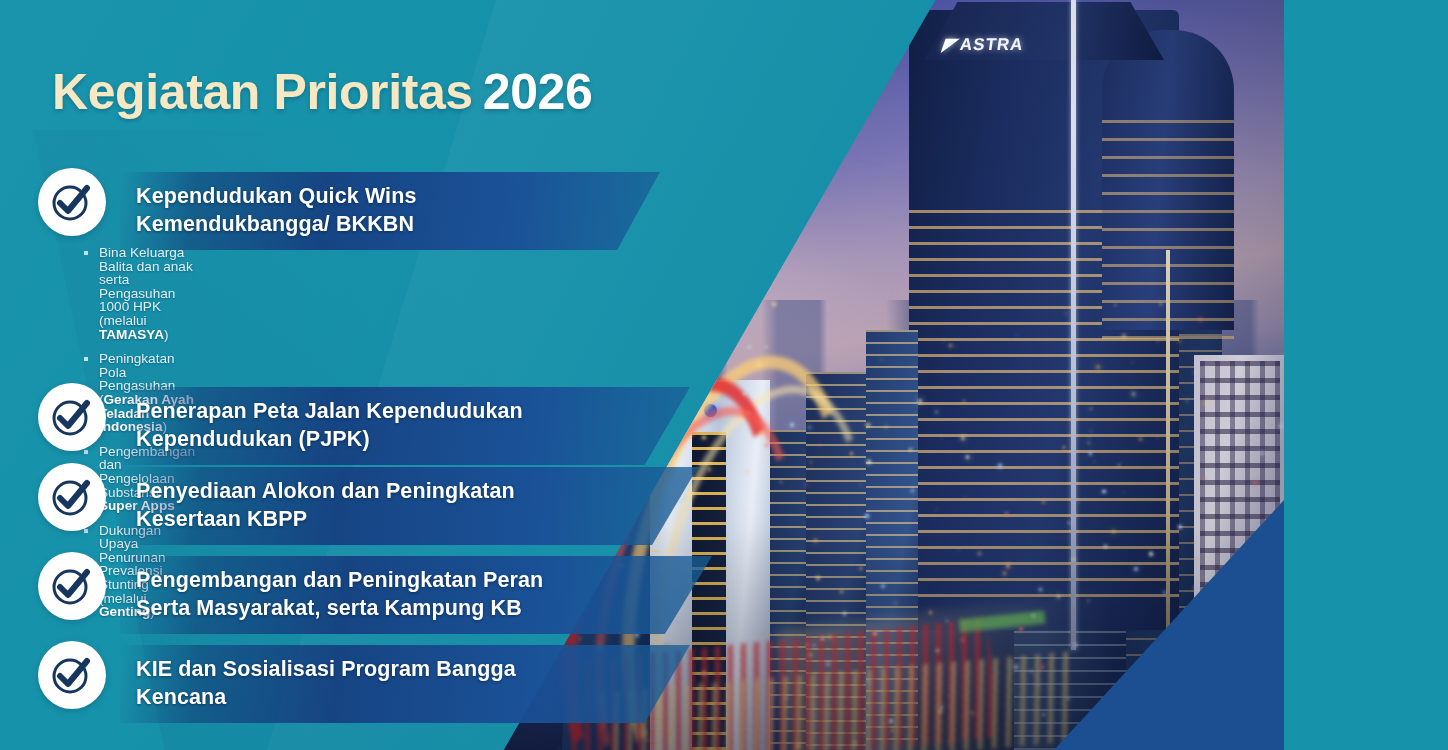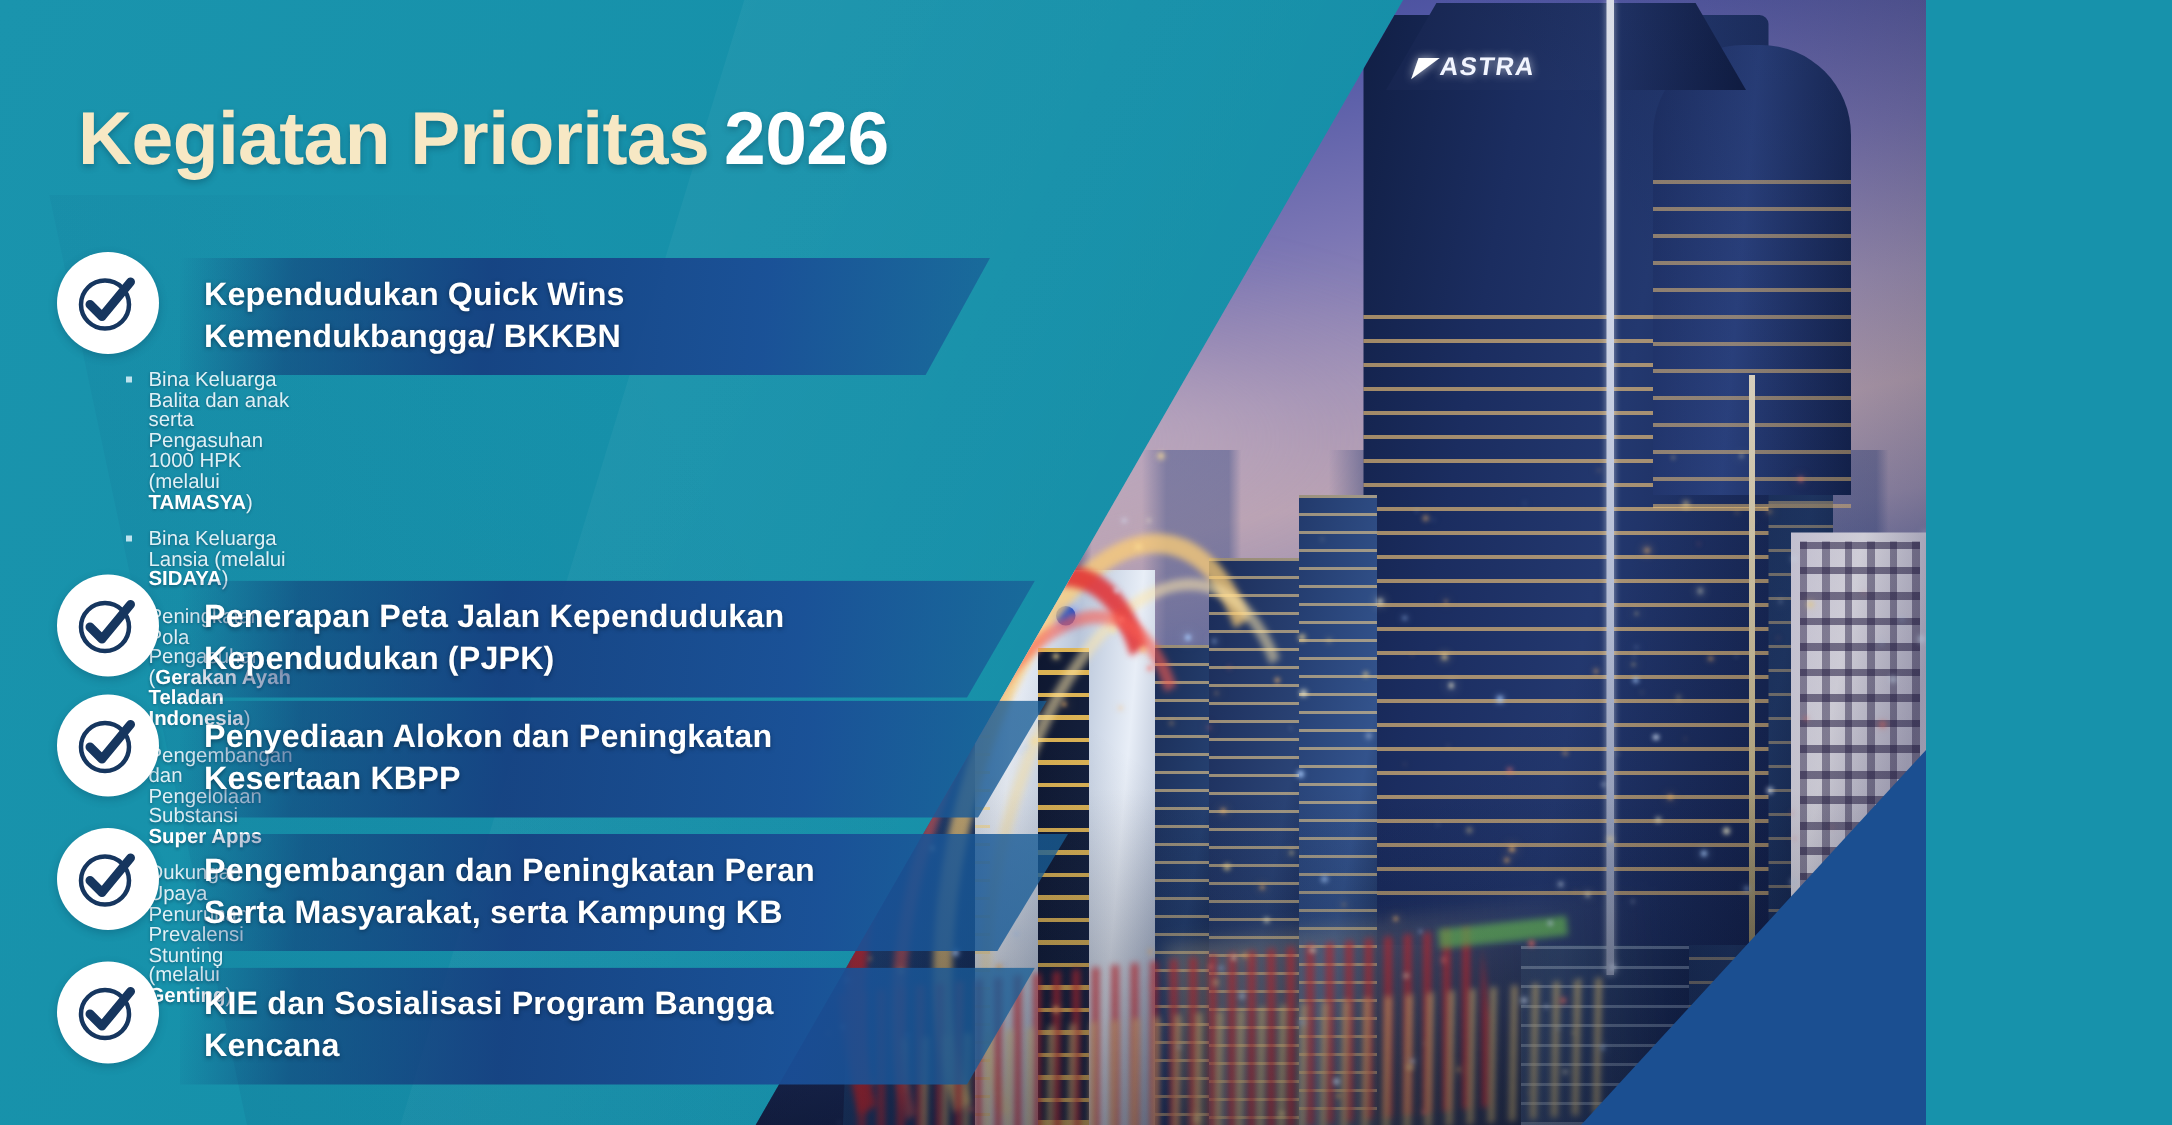--- a/index.html
+++ b/index.html
@@ -660,21 +660,20 @@
           <circle cx="23" cy="26" r="16" fill="none" stroke="#16365f" stroke-width="3"></circle>
           <path d="M13 26 L21 34 L40 11" fill="none" stroke="#16365f" stroke-width="6" stroke-linecap="round" stroke-linejoin="round"></path>
         </svg>
       </div>
       <div class="band" style="width:540px;">
         <div class="band-title">Kependudukan Quick Wins
 Kemendukbangga/ BKKBN</div>
       </div>
       <ul class="sub-list" id="sub-list-1" style="top:78px;left:46px;">
           <li>Bina Keluarga Balita dan anak serta Pengasuhan 1000 HPK (melalui <b>TAMASYA</b>)</li>
-          <li>Bina Keluarga Lansia (melalui <b>SIDAYA</b>)</li>
           <li>Peningkatan Pola Pengasuhan (<b>Gerakan Ayah Teladan Indonesia</b>)</li>
           <li>Pengembangan dan Pengelolaan Substansi <b>Super Apps</b></li>
           <li>Dukungan Upaya Penurunan Prevalensi Stunting (melalui <b>Genting</b>)</li>
         </ul>
     </div>
 
     <div class="item" id="item-2" style="top:383px;">
       <div class="check-badge">
         <svg viewBox="0 0 50 50" aria-hidden="true">
           <circle cx="23" cy="26" r="16" fill="none" stroke="#16365f" stroke-width="3"></circle>

